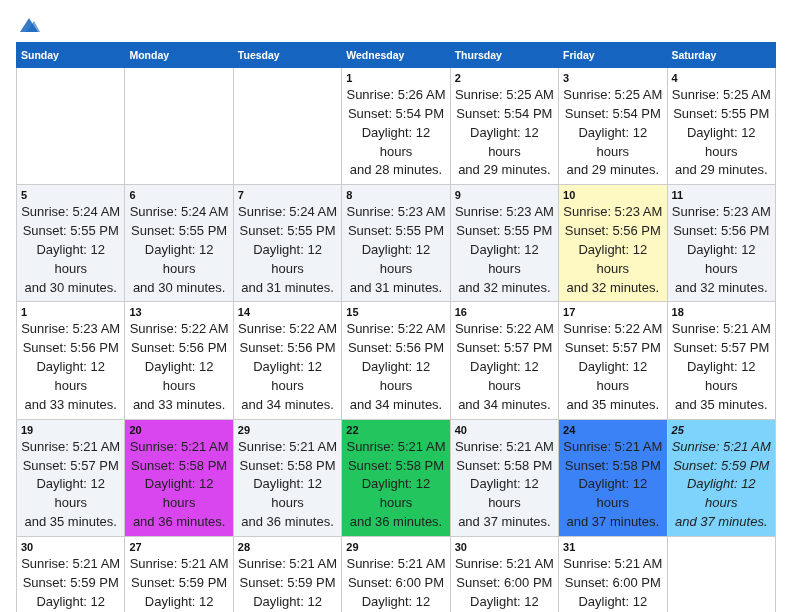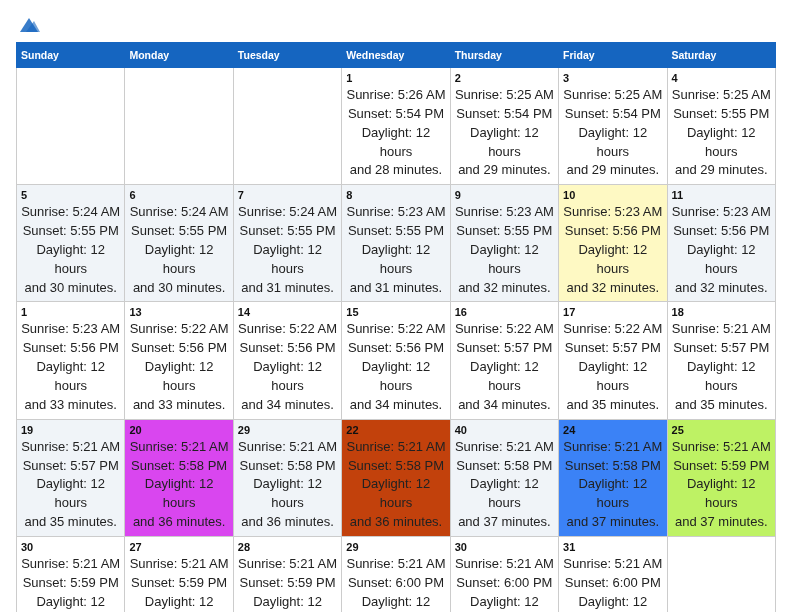--- a/index.html
+++ b/index.html
@@ -264,42 +264,42 @@
 Daylight: 12 hours
 and 36 minutes.</div>
         </td>
         <td style="background: rgb(240, 244, 248);">
           <div class="day-number">29</div>
           <div class="day-info" style="white-space: pre-line;">Sunrise: 5:21 AM
 Sunset: 5:58 PM
 Daylight: 12 hours
 and 36 minutes.</div>
         </td>
-        <td style="background: #c2410c; margin-top: 36px;">
+        <td style="background: #22c55e; margin-top: 36px;">
           <div class="day-number">22</div>
           <div class="day-info" style="white-space: pre-line;">Sunrise: 5:21 AM
 Sunset: 5:58 PM
 Daylight: 12 hours
 and 36 minutes.</div>
         </td>
         <td style="background: rgb(240, 244, 248);">
           <div class="day-number">40</div>
           <div class="day-info" style="white-space: pre-line;">Sunrise: 5:21 AM
 Sunset: 5:58 PM
 Daylight: 12 hours
 and 37 minutes.</div>
         </td>
         <td style="background: #3b82f6;">
           <div class="day-number">24</div>
           <div class="day-info" style="white-space: pre-line;">Sunrise: 5:21 AM
 Sunset: 5:58 PM
 Daylight: 12 hours
 and 37 minutes.</div>
         </td>
-        <td style="background: #bef264;">
+        <td style="background: #7dd3fc; font-style: italic;">
           <div class="day-number">25</div>
           <div class="day-info" style="white-space: pre-line;">Sunrise: 5:21 AM
 Sunset: 5:59 PM
 Daylight: 12 hours
 and 37 minutes.</div>
         </td>
       </tr>
       <tr>
         <td>
           <div class="day-number">30</div>

